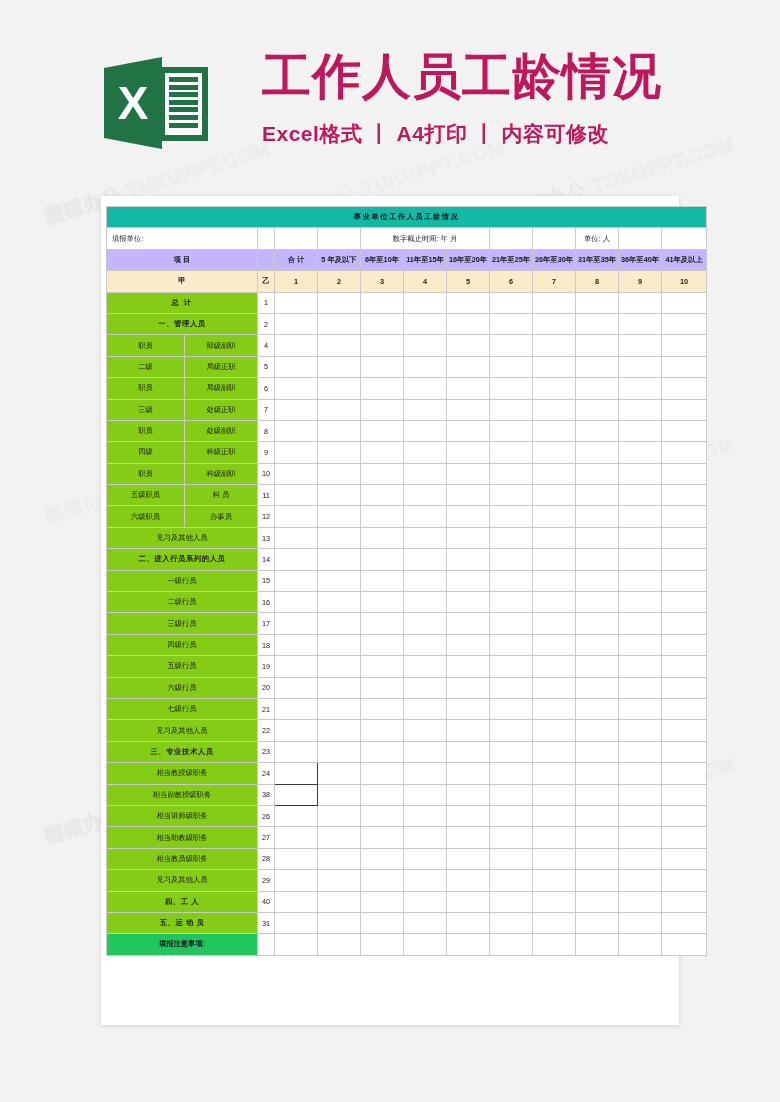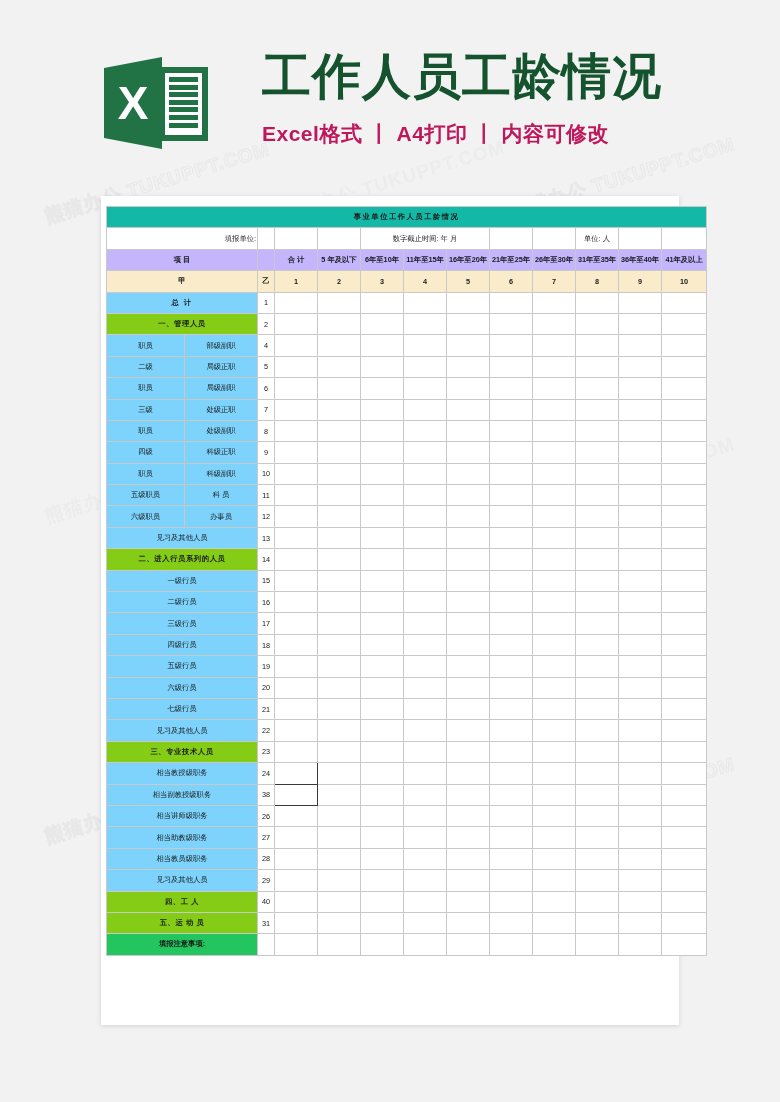--- a/index.html
+++ b/index.html
@@ -51,21 +51,21 @@
     position: absolute; left: 61px; top: 16px; width: 37px; height: 62px;
     background: #ffffff;
   }
   .xl-rows { position: absolute; left: 65px; top: 20px; width: 29px; height: 54px; }
   .xl-rows i {
     display: block; width: 100%; height: 5px; background: #217346; margin-bottom: 2.6px;
   }
 
   .hdr-title {
     position: absolute; left: 262px; top: 52px;
-    font-size: 49px; font-weight: 700; color: #14532d;
+    font-size: 49px; font-weight: 700; color: #be185d;
     letter-spacing: 1px; line-height: 1;
     white-space: nowrap;
   }
   .hdr-sub {
     position: absolute; left: 262px; top: 120px;
     font-size: 21px; font-weight: 700; color: #be185d;
     letter-spacing: 0.5px; white-space: nowrap;
   }
 
   
@@ -97,40 +97,40 @@
     background: #14b8a6;
     color: #ffffff;
     font-size: 13.5px;
     font-weight: 700;
     height: 32px;
     letter-spacing: 1.5px;
     border: 1px solid #b8860b;
   }
   
   td.info { background: #ffffff; height: 22px; font-size: 7.2px; }
-  td.info.lft { text-align: right; padding-left: 5px; }
+  td.info.lft { text-align: left; padding-left: 5px; }
 
   
   td.chead {
     background: #c4b5fd;
     font-weight: 700;
     font-size: 7.3px;
     height: 22px;
     border-color: #b9aa84;
   }
   td.cnum {
     background: #faecca;
     font-weight: 700;
     font-size: 7.6px;
     height: 21px;
     border-color: #b9aa84;
   }
 
   
-  td.lbl { background: #7dd3fc; font-size: 7.4px; }
+  td.lbl { background: #84cc16; font-size: 7.4px; }
   td.lbl.bold { font-weight: 700; letter-spacing: 1.4px; }
   td.sec {
     background: #84cc16;
     font-weight: 700;
     font-size: 7.6px;
     text-align: left;
     padding-left: 6px;
     letter-spacing: 0.6px;
   }
   td.rowno { background: #ffffff; font-size: 7.4px; width: 17px; }

